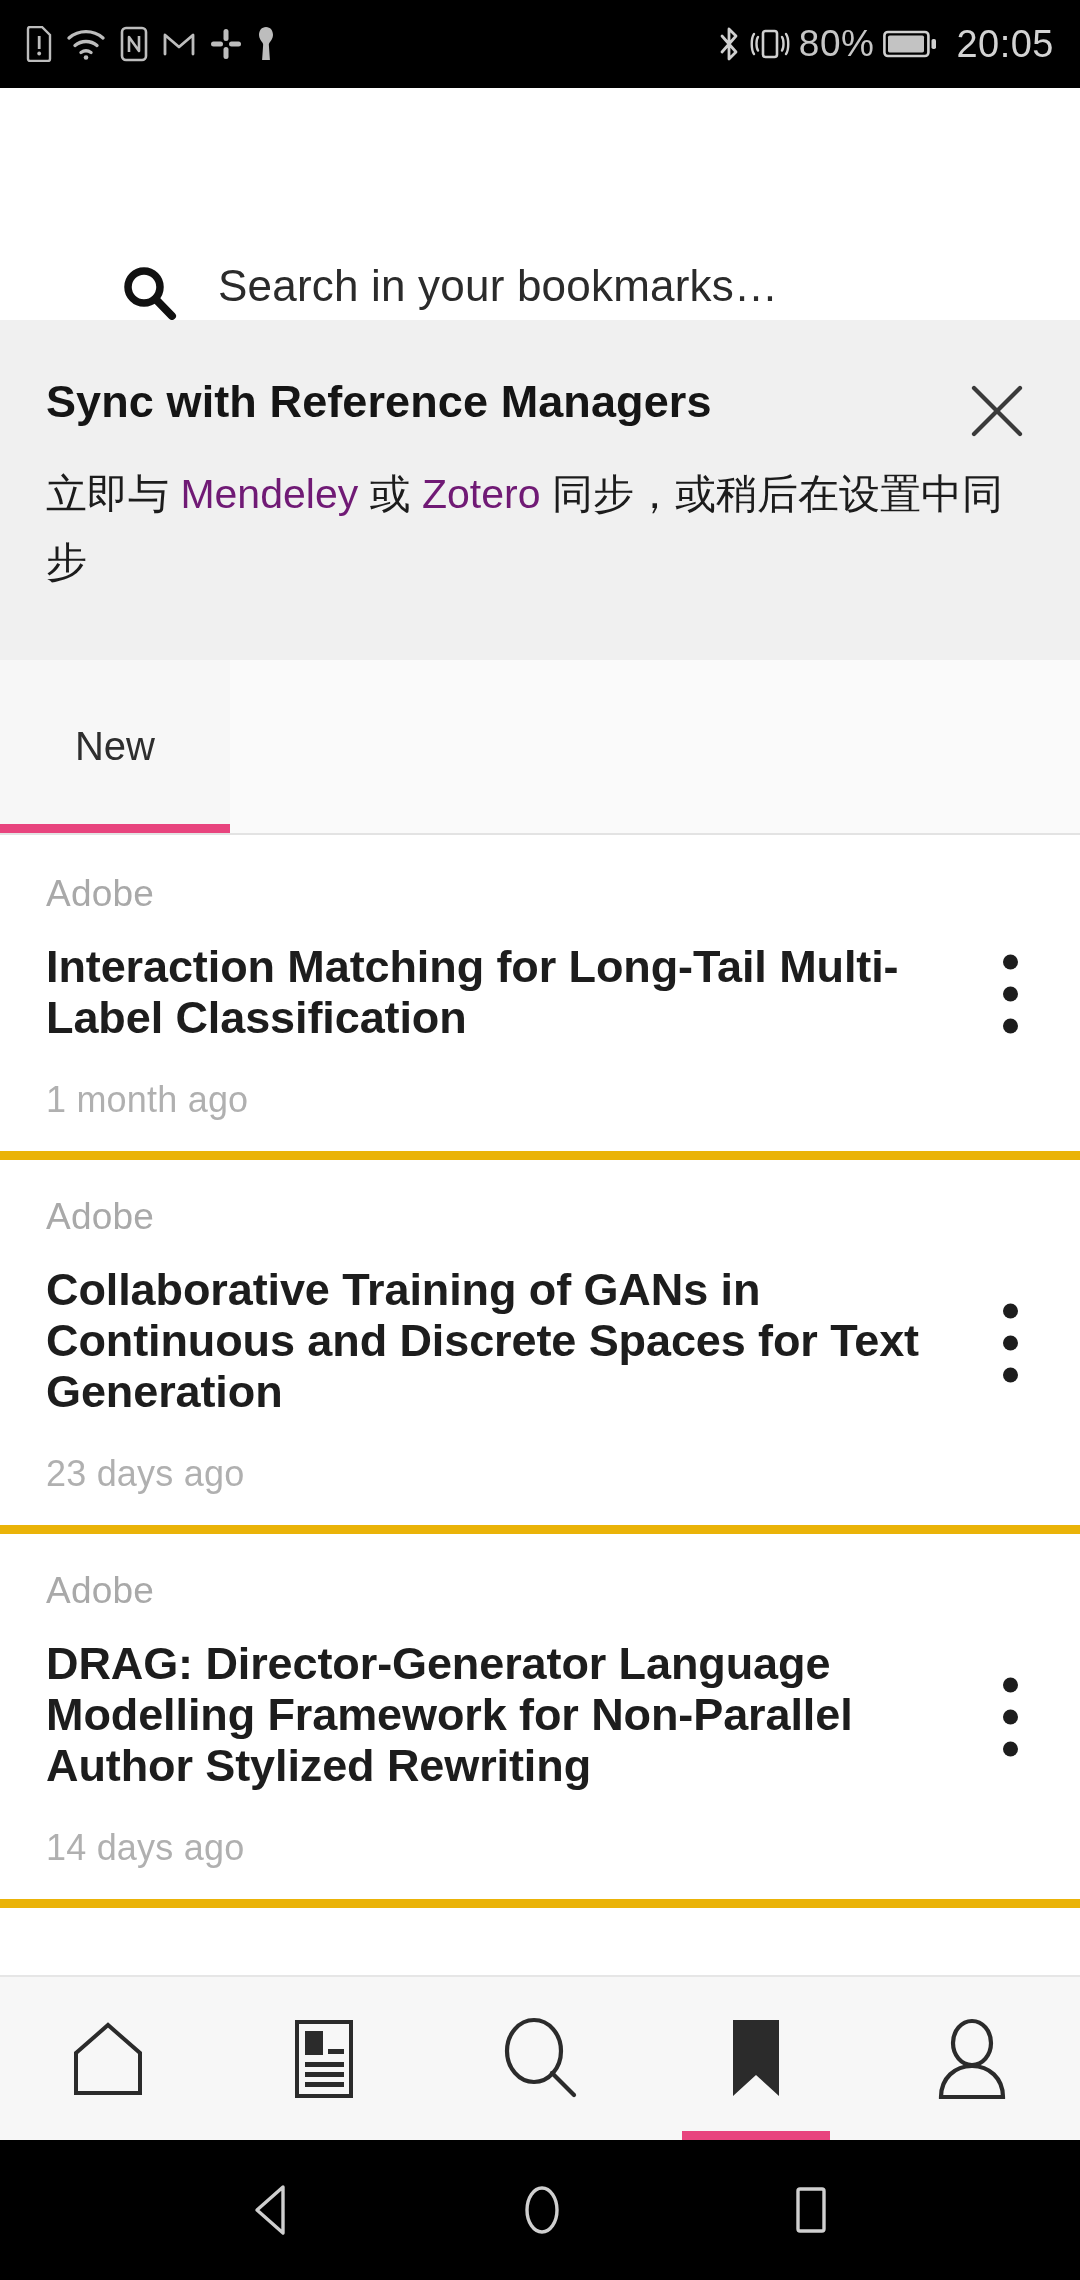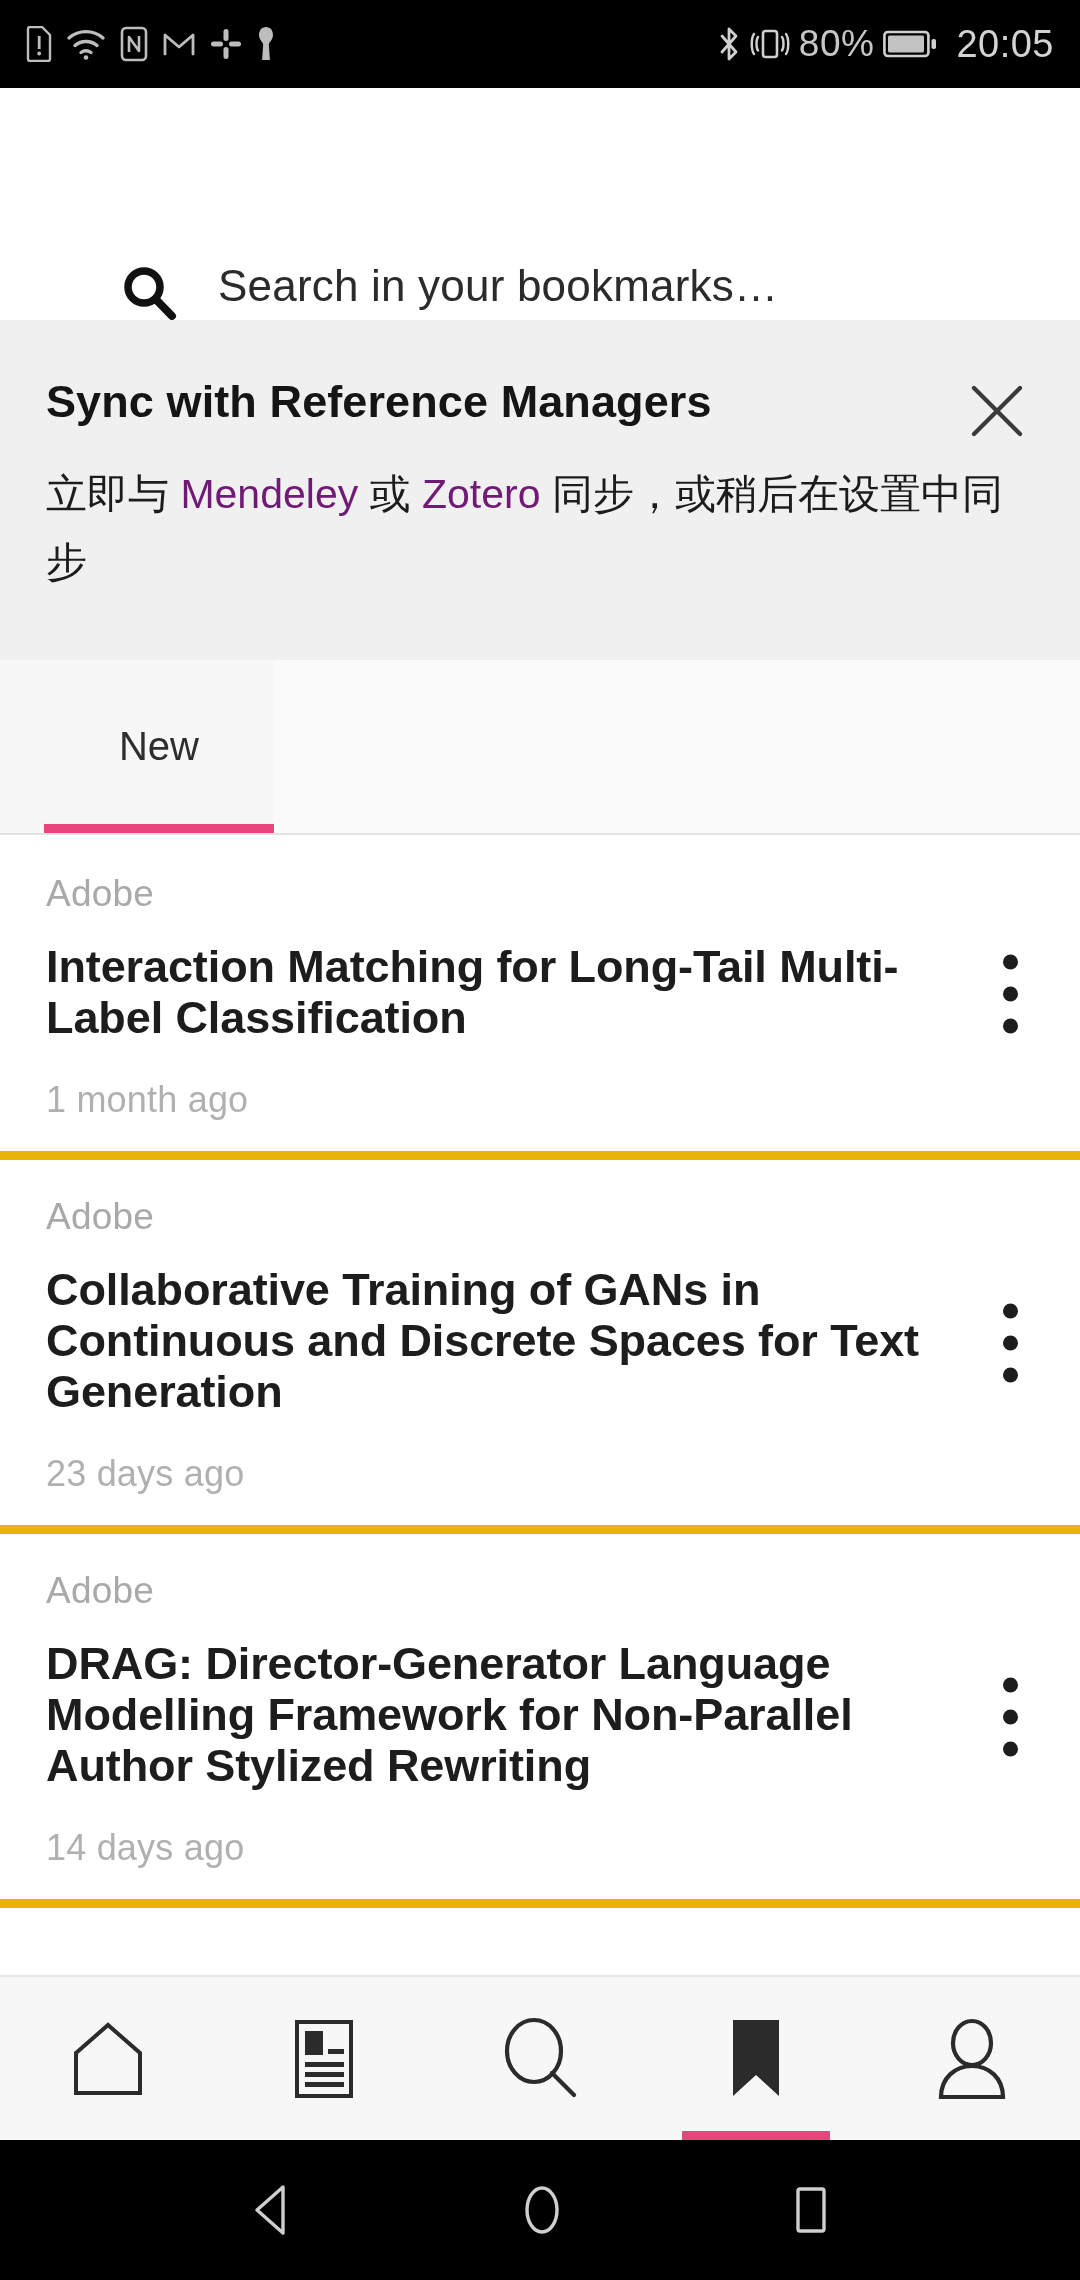--- a/index.html
+++ b/index.html
@@ -56,21 +56,20 @@
     font-size:41px; line-height:68px; color:#1c1c1c;
   }
   .lnk { color:#701a75; }
 
   
   .tabs {
     position:absolute; top:660px; left:0; width:1080px; height:175px;
     background:#f7f7f7;
     border-bottom:2px solid #e3e3e3;
     display:flex;
-    padding-left:44px;
   }
   .tab {
     width:230px; height:100%;
     display:flex; align-items:center; justify-content:center;
     position:relative;
   }
   .tab-label { font-size:40px; color:#2e2e2e; }
   .tab.active::after {
     content:""; position:absolute; left:0; bottom:0;
     width:100%; height:9px; background:#e8447e;

